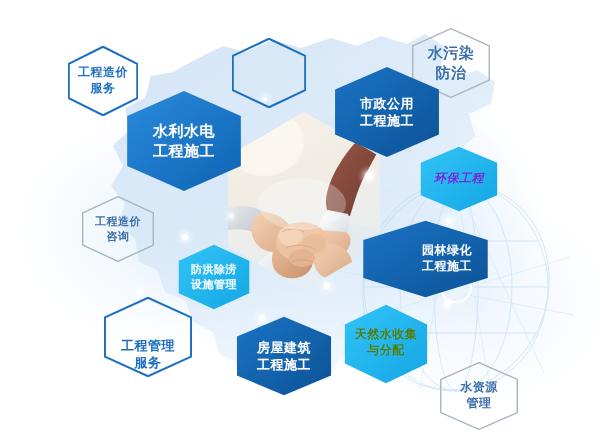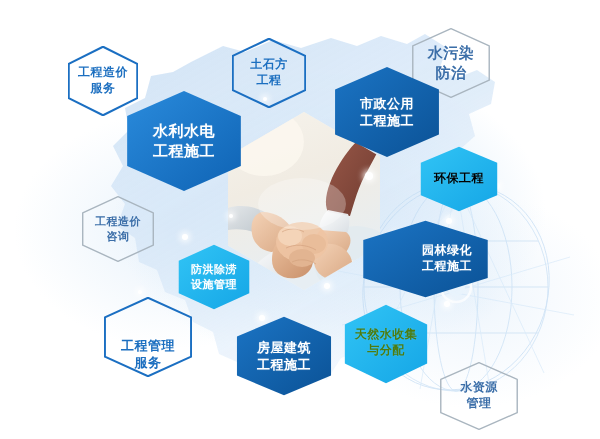--- a/index.html
+++ b/index.html
@@ -201,22 +201,20 @@
         </div>
         <div class="label" style="color: rgb(28, 111, 192); font-size: 12px;">工程造价
 服务</div>
       </div>
       <div class="hex" style="left: 232px; top: 38px; width: 74px; height: 70px;">
         <div class="shape">
           <svg viewBox="0 0 100 100" preserveAspectRatio="none" xmlns="http://www.w3.org/2000/svg">
             <polygon points="50,1 99,25.5 99,74.5 50,99 1,74.5 1,25.5" fill="none" stroke="#1b6fc2" stroke-width="2.1" vector-effect="non-scaling-stroke" stroke-linejoin="round"></polygon>
           </svg>
         </div>
-        <div class="label" style="color: rgb(28, 111, 192); font-size: 12px;">土石方
-工程</div>
       </div>
       <div class="hex" style="left: 412px; top: 28px; width: 78px; height: 70px;">
         <div class="shape">
           <svg viewBox="0 0 100 100" preserveAspectRatio="none" xmlns="http://www.w3.org/2000/svg">
             <polygon points="50,1 99,25.5 99,74.5 50,99 1,74.5 1,25.5" fill="none" stroke="#a9b5bf" stroke-width="1.4" vector-effect="non-scaling-stroke" stroke-linejoin="round"></polygon>
           </svg>
         </div>
         <div class="label" style="color: rgb(59, 110, 168); font-size: 15px;">水污染
 防治</div>
       </div>
@@ -255,21 +253,21 @@
           <svg viewBox="0 0 100 100" preserveAspectRatio="none" xmlns="http://www.w3.org/2000/svg">
             <defs>
               <linearGradient id="g_huanbao-gongcheng" x1="0" y1="0" x2="1" y2="1">
                 <stop offset="0%" stop-color="#31c4f5"></stop>
                 <stop offset="100%" stop-color="#15a6e6"></stop>
               </linearGradient>
             </defs>
             <polygon points="50,1 99,25.5 99,74.5 50,99 1,74.5 1,25.5" fill="url(#g_huanbao-gongcheng)" stroke="none" stroke-width="0" vector-effect="non-scaling-stroke" stroke-linejoin="round"></polygon>
           </svg>
         </div>
-        <div class="label" style="color: #000000; font-size: 12px;">环保工程</div>
+        <div class="label" style="color: #6d28d9; font-size: 12px; font-style: italic;">环保工程</div>
       </div>
       <div class="hex" style="left: 82px; top: 196px; width: 72px; height: 66px;">
         <div class="shape">
           <svg viewBox="0 0 100 100" preserveAspectRatio="none" xmlns="http://www.w3.org/2000/svg">
             <polygon points="50,1 99,25.5 99,74.5 50,99 1,74.5 1,25.5" fill="none" stroke="#a9b5bf" stroke-width="1.4" vector-effect="non-scaling-stroke" stroke-linejoin="round"></polygon>
           </svg>
         </div>
         <div class="label" style="color: rgb(59, 110, 168); font-size: 11px;">工程造价
 咨询</div>
       </div>

